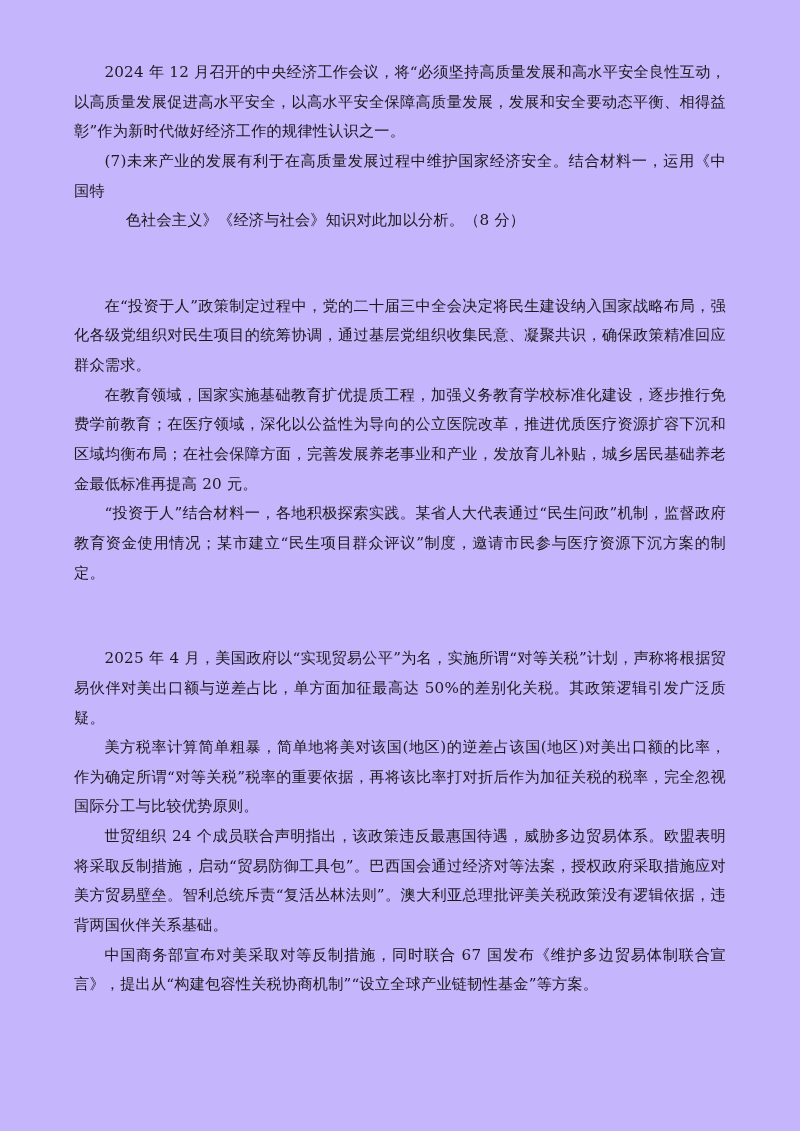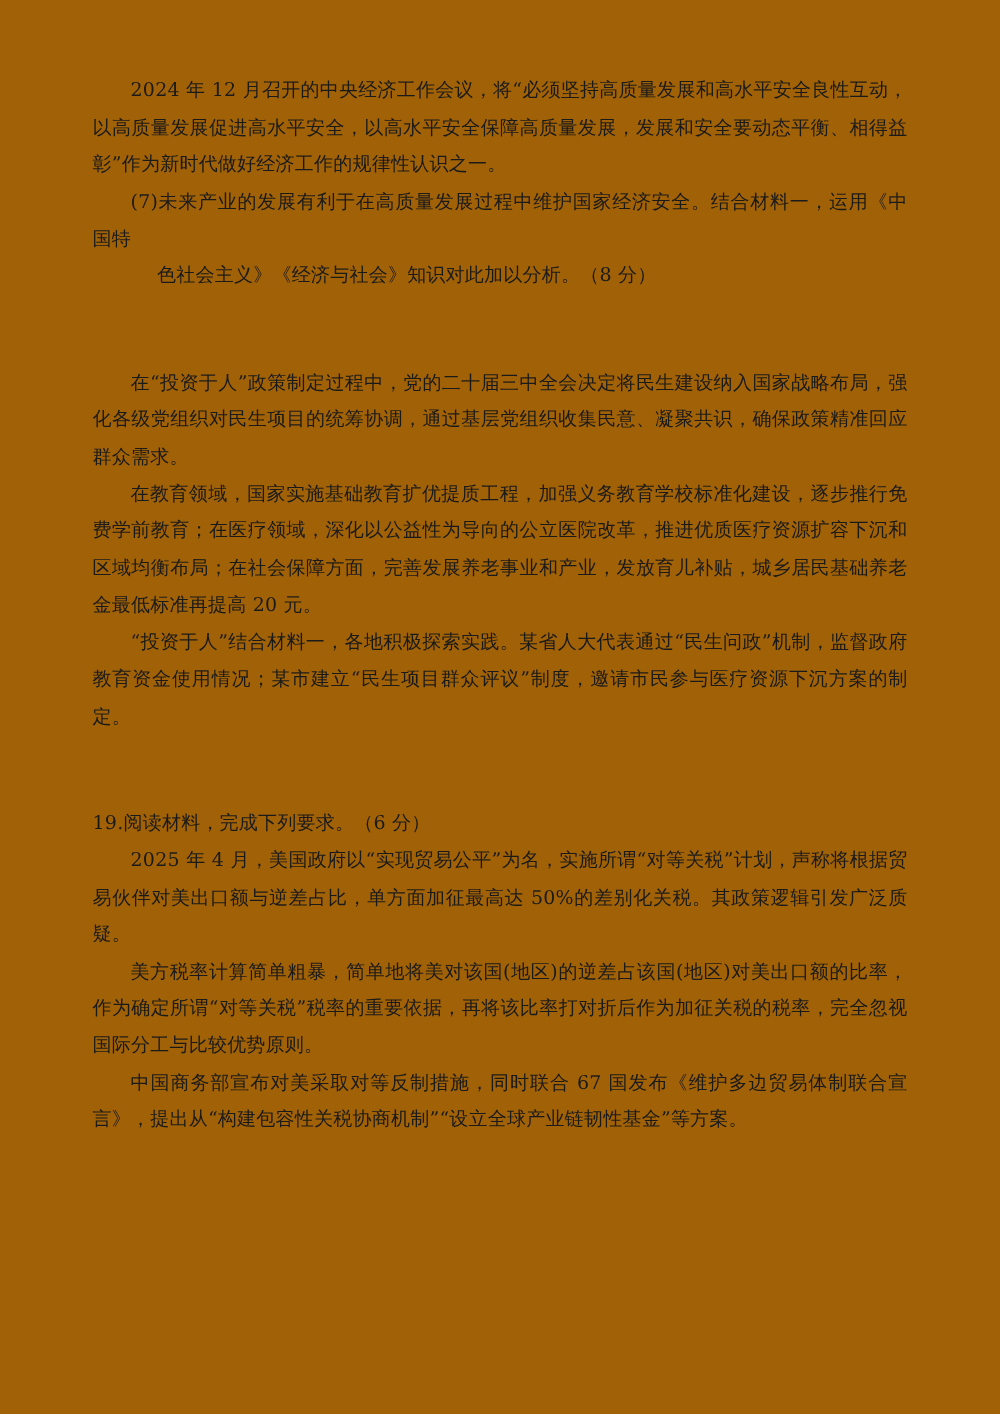--- a/index.html
+++ b/index.html
@@ -9,21 +9,21 @@
   }
   body {
     font-family: "DejaVu Serif", "Liberation Serif", serif;
     color: #1a1a1a;
   }
   .page {
     position: relative;
     width: 800px;
     height: 1131px;
     margin: 0 auto;
-    background: #a16207;
+    background: #c4b5fd;
     box-sizing: border-box;
     padding: 58px 74px 40px 74px;
     overflow: hidden;
   }
   .doc {
     font-size: 15.2px;
     line-height: 1.95;
     letter-spacing: 0.2px;
     text-align: justify;
     text-justify: inter-ideograph;
@@ -60,21 +60,21 @@
 
     <section>
       <p class="indent2">在“投资于人”政策制定过程中，党的二十届三中全会决定将民生建设纳入国家战略布局，强化各级党组织对民生项目的统筹协调，通过基层党组织收集民意、凝聚共识，确保政策精准回应群众需求。</p>
       <p class="indent2">在教育领域，国家实施基础教育扩优提质工程，加强义务教育学校标准化建设，逐步推行免费学前教育；在医疗领域，深化以公益性为导向的公立医院改革，推进优质医疗资源扩容下沉和区域均衡布局；在社会保障方面，完善发展养老事业和产业，发放育儿补贴，城乡居民基础养老金最低标准再提高 20 元。</p>
       <p class="indent2">“投资于人”结合材料一，各地积极探索实践。某省人大代表通过“民生问政”机制，监督政府教育资金使用情况；某市建立“民生项目群众评议”制度，邀请市民参与医疗资源下沉方案的制定。</p>
     </section>
 
     <div class="gap-xl"></div>
 
     <section>
-      <p class="q-head">19.阅读材料，完成下列要求。（6 分）</p>
       <p class="indent2">2025 年 4 月，美国政府以“实现贸易公平”为名，实施所谓“对等关税”计划，声称将根据贸易伙伴对美出口额与逆差占比，单方面加征最高达 50%的差别化关税。其政策逻辑引发广泛质疑。</p>
       <p class="indent2">美方税率计算简单粗暴，简单地将美对该国(地区)的逆差占该国(地区)对美出口额的比率，作为确定所谓“对等关税”税率的重要依据，再将该比率打对折后作为加征关税的税率，完全忽视国际分工与比较优势原则。</p>
+      <p class="indent2">世贸组织 24 个成员联合声明指出，该政策违反最惠国待遇，威胁多边贸易体系。欧盟表明将采取反制措施，启动“贸易防御工具包”。巴西国会通过经济对等法案，授权政府采取措施应对美方贸易壁垒。智利总统斥责“复活丛林法则”。澳大利亚总理批评美关税政策没有逻辑依据，违背两国伙伴关系基础。</p>
       <p class="indent2">中国商务部宣布对美采取对等反制措施，同时联合 67 国发布《维护多边贸易体制联合宣言》，提出从“构建包容性关税协商机制”“设立全球产业链韧性基金”等方案。</p>
 
     </section>
 
   </div>
 </div>
 
 </body></html>

